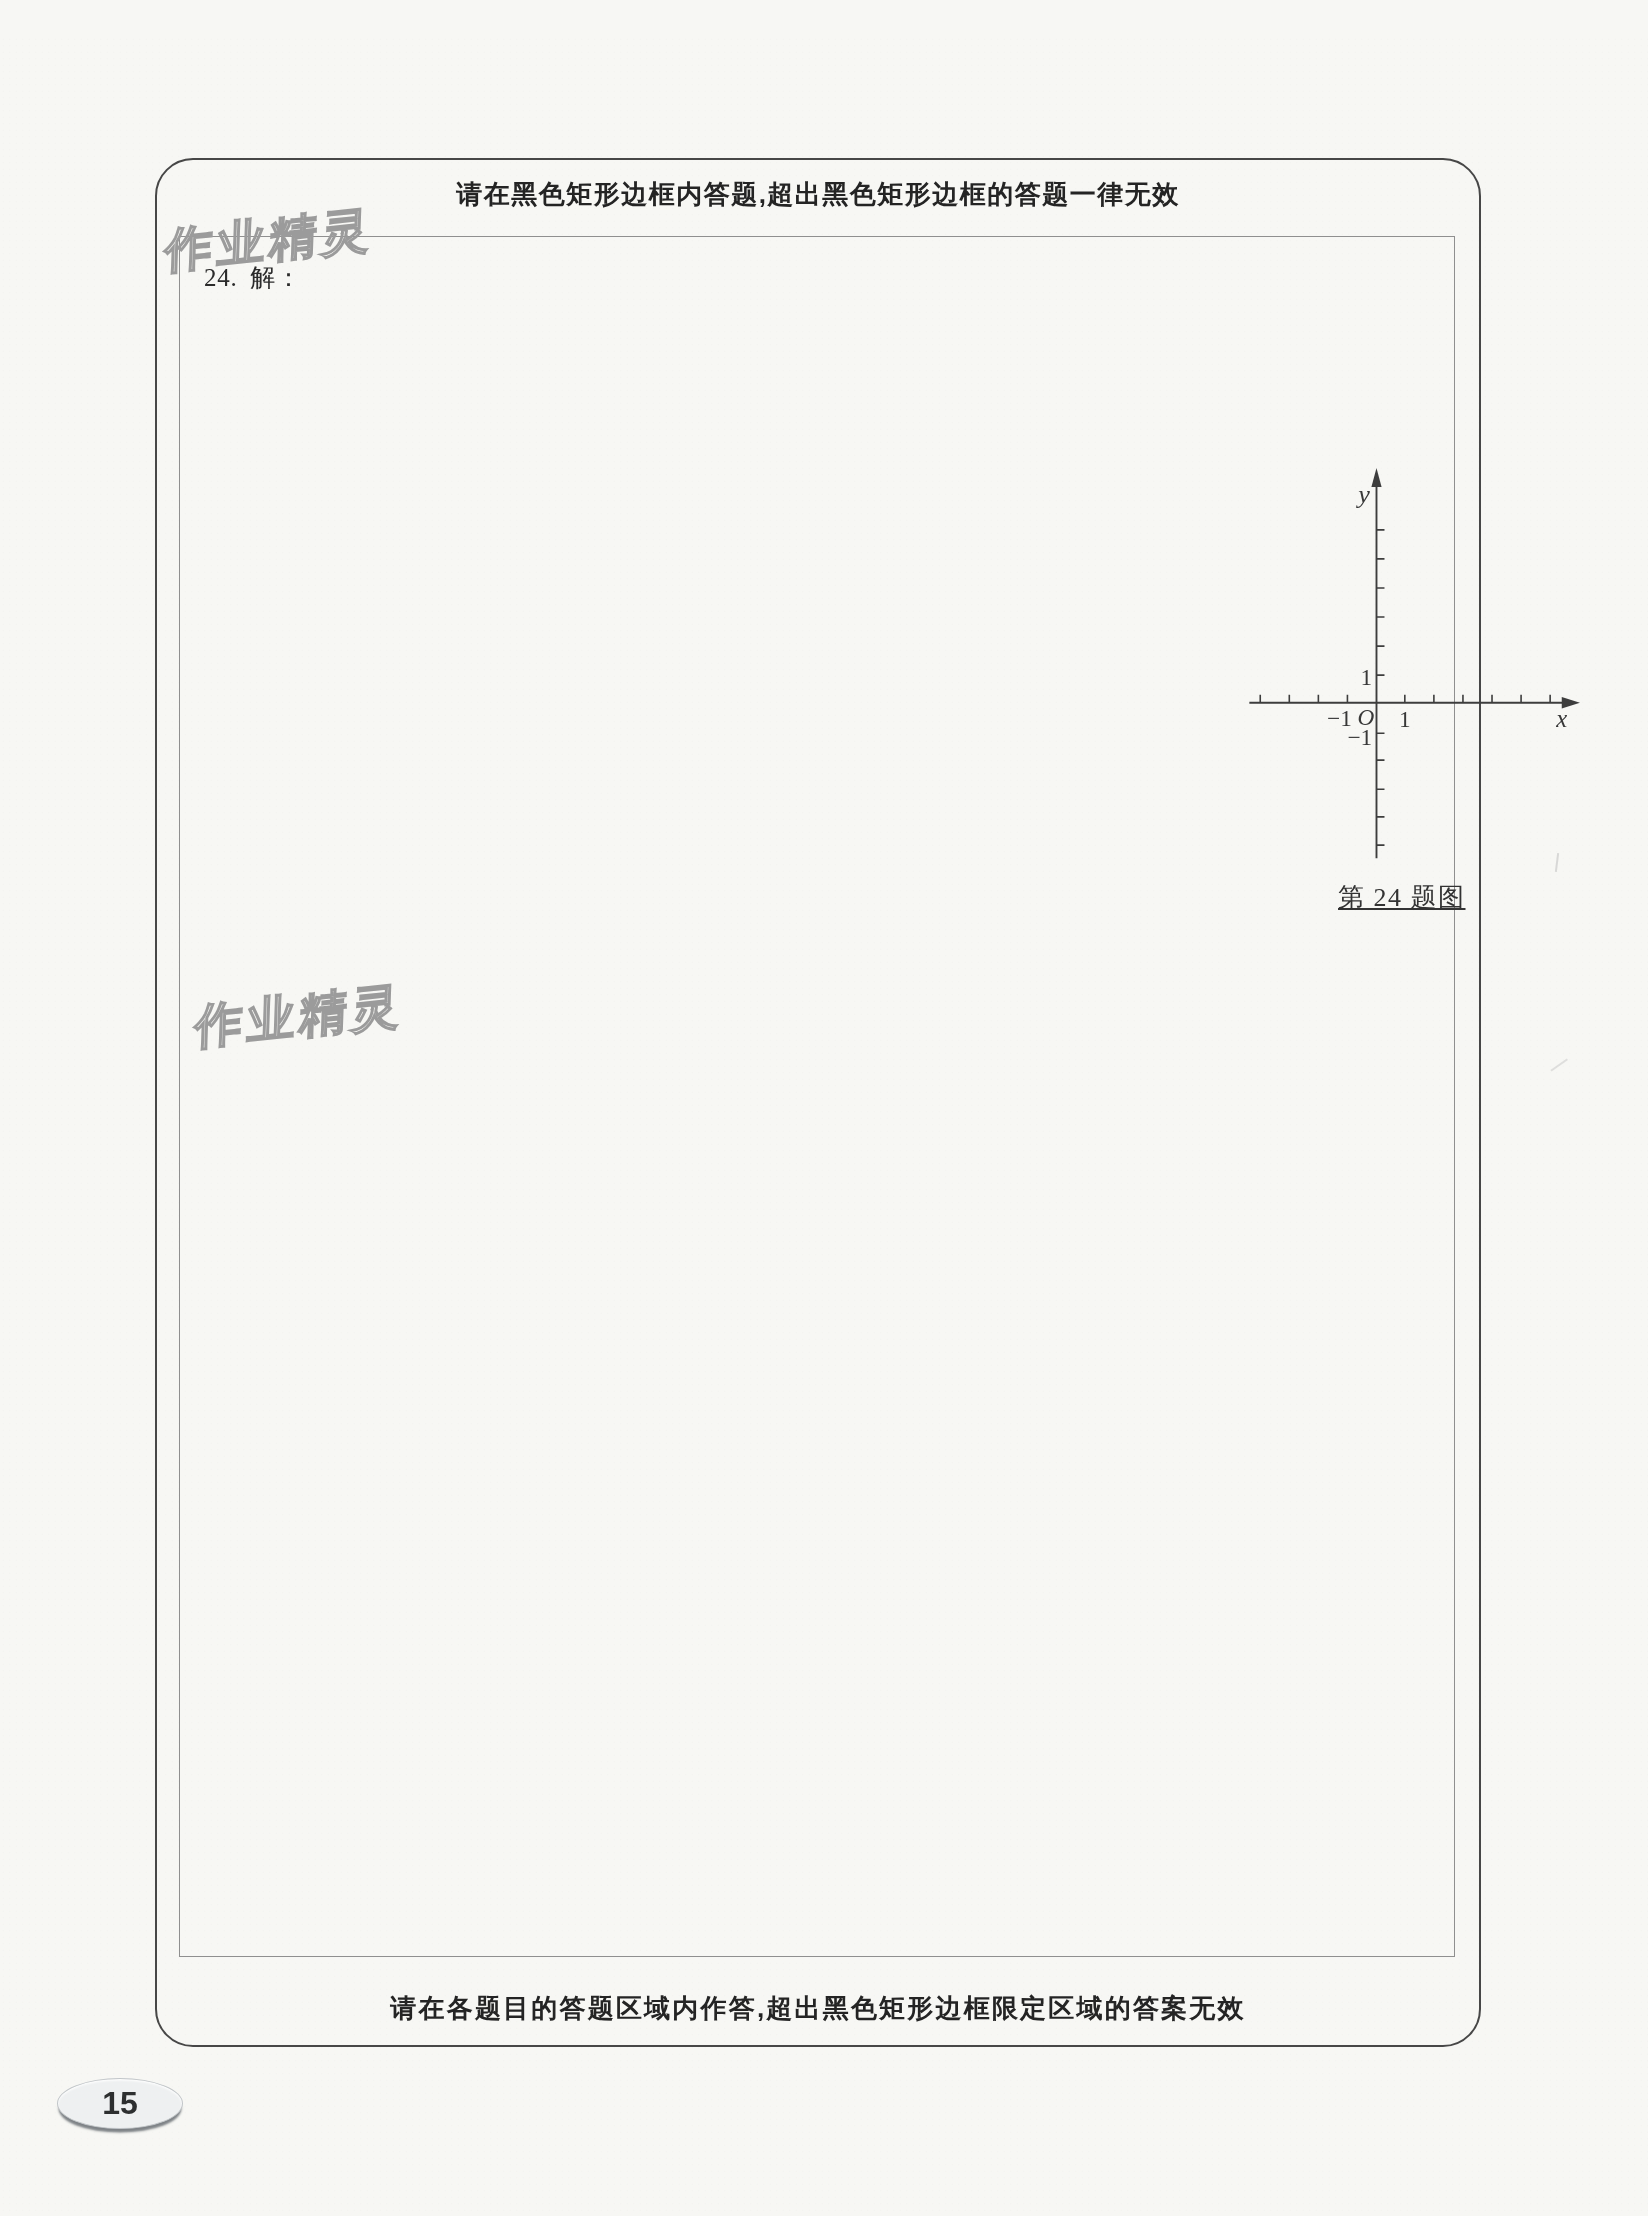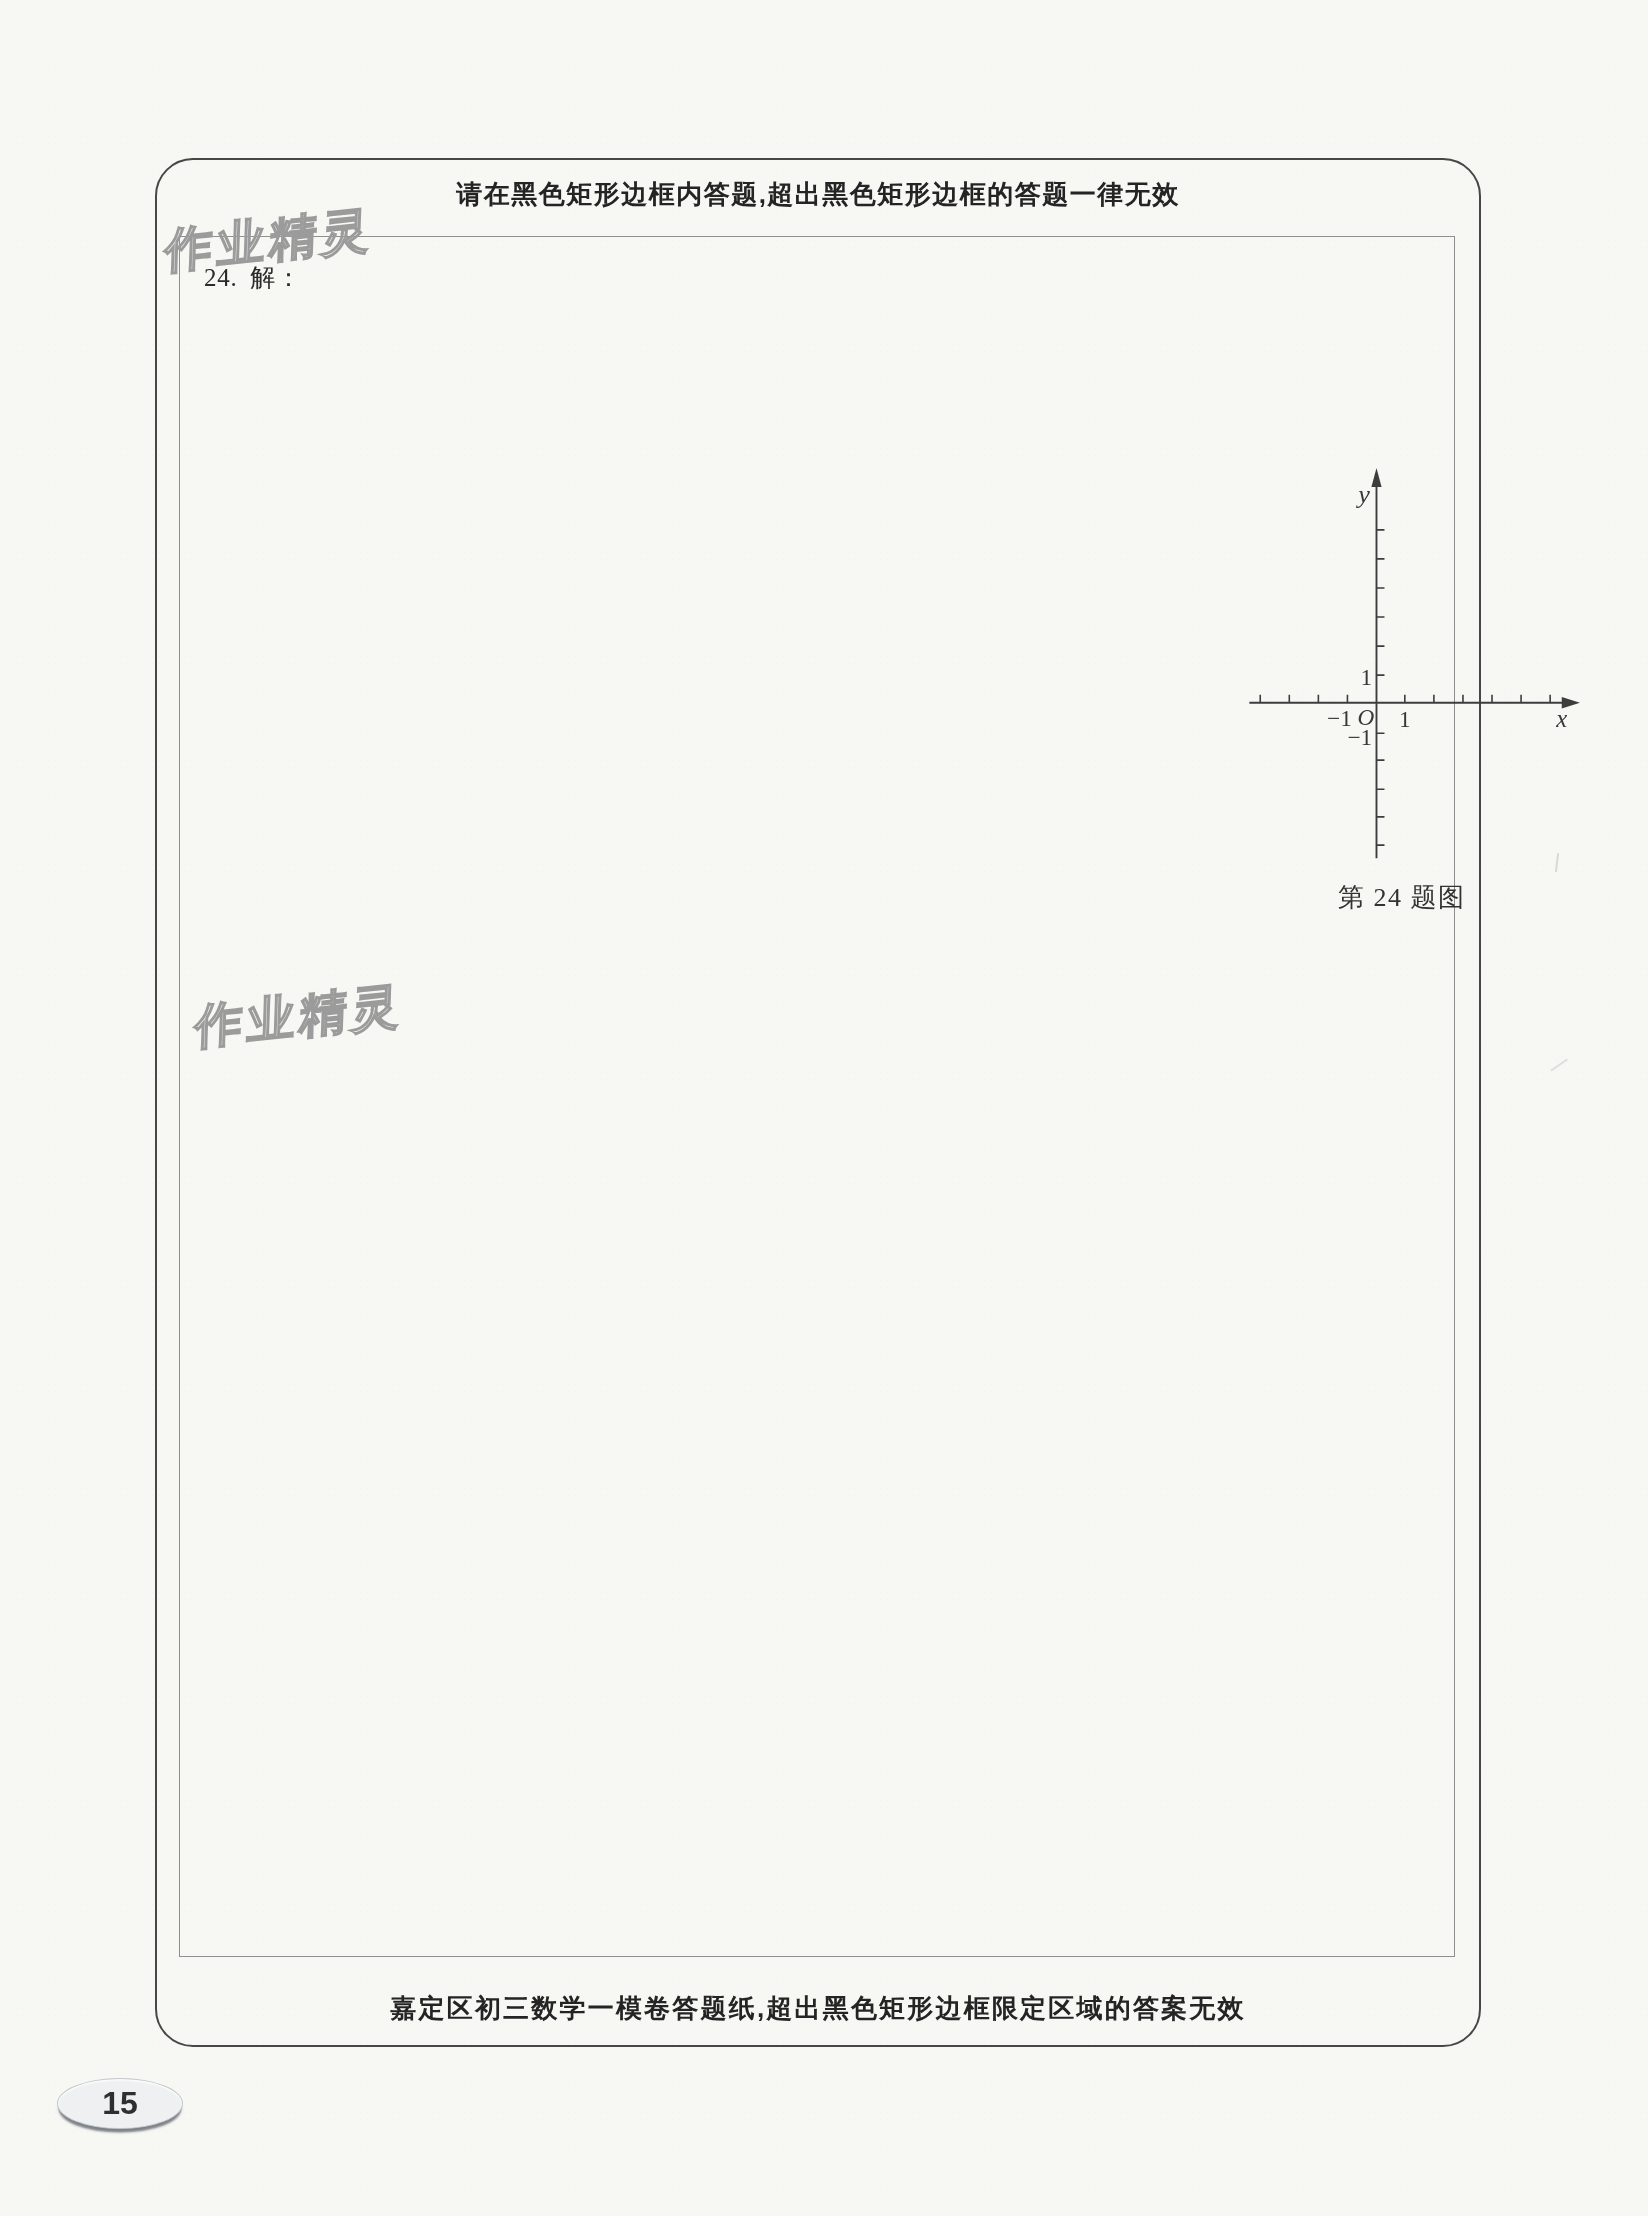--- a/index.html
+++ b/index.html
@@ -57,21 +57,21 @@
   }
   .figure-svg text{
     fill:#383838;
     font-family:"Liberation Serif","DejaVu Serif",serif;
   }
   .figure-svg .ital{font-style:italic;}
   .figure-caption{
     position:absolute;left:1158px;top:643px;width:160px;
     font-size:26px;color:#333;
     font-family:"Liberation Serif","DejaVu Serif",serif;
-    letter-spacing:1.5px;white-space:nowrap;
+    letter-spacing:1.5px;white-space:nowrap;text-decoration:underline;
   }
   
   .watermark{
     position:absolute;
     font-size:48px;font-weight:700;
     color:transparent;
     -webkit-text-stroke:1.5px #9b9b9b;
     letter-spacing:4.4px;
     transform:rotate(-6deg) skewX(-8deg);
     transform-origin:left top;
@@ -141,21 +141,21 @@
         <text x="1686" y="674" text-anchor="middle" font-size="32">1</text>
         <text x="1641" y="699" text-anchor="end" font-size="32">−1</text>
       </svg>
 
       <div class="figure-caption">第 24 题图</div>
 
       <div class="artifact-a"></div>
       <div class="artifact-b"></div>
     </div>
 
-    <div class="bottom-instruction">嘉定区初三数学一模卷答题纸,超出黑色矩形边框限定区域的答案无效</div>
+    <div class="bottom-instruction">请在各题目的答题区域内作答,超出黑色矩形边框限定区域的答案无效</div>
   </div>
 
   <div class="watermark wm-1">作业精灵</div>
   <div class="watermark wm-2">作业精灵</div>
 
   <div class="page-badge">15</div>
 
 </div>
 
 

